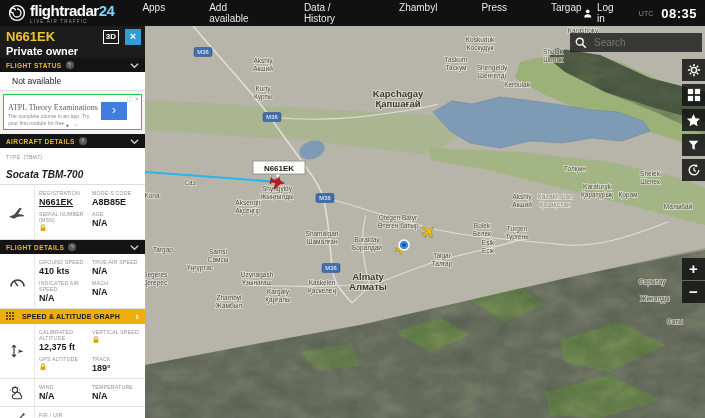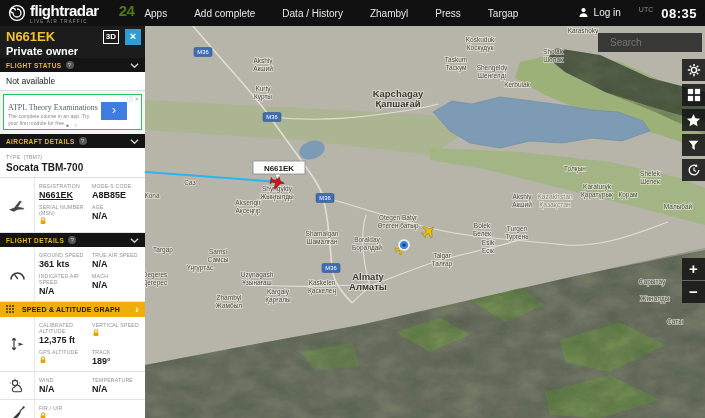--- a/index.html
+++ b/index.html
@@ -3,53 +3,53 @@
 <meta charset="utf-8">
 <style>
   html,body{margin:0;padding:0;}
   body{width:705px;height:418px;overflow:hidden;font-family:"Liberation Sans",sans-serif;background:#000;}
   #app{position:relative;width:705px;height:418px;overflow:hidden;}
 
   
   #topbar{position:absolute;left:0;top:0;width:705px;height:26px;background:#111;display:flex;align-items:center;z-index:30;}
   .logo-wrap{display:flex;align-items:center;margin-left:8px;}
   .logo-text{font-size:15px;font-weight:bold;color:#fff;letter-spacing:-0.5px;line-height:1;}
-  .logo-text .accent{color:#4d7c0f;margin-left:20px;}
+  .logo-text .accent{color:#7dd3fc;}
   .logo-tag{font-size:4.5px;color:#9a9a9a;letter-spacing:1.2px;margin-top:1px;}
-  .nav{display:flex;gap:27px;margin-left:10px;}
+  .nav{display:flex;gap:44px;margin-left:28px;}
   .nav span{color:#e8e8e8;font-size:10px;cursor:pointer;}
-  .top-right{margin-left:auto;display:flex;align-items:flex-start;gap:8px;margin-right:8px;}
+  .top-right{margin-left:auto;display:flex;align-items:center;gap:8px;margin-right:8px;}
   .login{display:flex;align-items:center;gap:4px;color:#eee;font-size:10px;}
   .utc{color:#8d8d8d;font-size:7px;margin-left:10px;}
   .clock{color:#fff;font-size:13px;font-weight:bold;letter-spacing:.5px;}
 
   
   #sidebar{position:absolute;left:0;top:26px;width:145px;height:392px;background:#f4f4f2;z-index:20;overflow:hidden;font-size:9px;}
   .s-head{height:32px;background:#1c1c1c;position:relative;padding:3px 6px;box-sizing:border-box;}
   .s-callsign{color:#f2c22e;font-size:13px;font-weight:bold;}
   .s-owner{color:#fff;font-size:11px;font-weight:bold;margin-top:1px;}
   .btn-3d{position:absolute;right:26px;top:4px;color:#fff;border:1px solid #fff;font-size:8px;font-weight:bold;padding:2px 2px;line-height:1;cursor:pointer;}
   .btn-close{position:absolute;right:4px;top:3px;width:16px;height:16px;background:#2f9ed6;color:#fff;font-size:11px;font-weight:bold;text-align:center;line-height:15px;cursor:pointer;}
   .sec-bar{height:14px;background:#141414;display:flex;align-items:center;padding:0 6px;}
   .sec-title{color:#e7b62b;font-size:6.5px;font-weight:bold;letter-spacing:.4px;}
   .help{width:8px;height:8px;border-radius:50%;background:#565656;color:#cfcfcf;font-size:6px;text-align:center;line-height:8px;margin-left:4px;}
   .sec-chev{margin-left:auto;}
-  .status-row{padding:4px 6px;color:#222;font-size:8.5px;background:#fff;border-bottom:1px solid #ddd;}
+  .status-row{padding:4px 12px;color:#222;font-size:8.5px;background:#fff;border-bottom:1px solid #ddd;}
 
   
   .ad-box{margin:3px 3px 4px 3px;background:#fff;border:1px solid #22c55e;height:36px;position:relative;padding:8px 4px;box-sizing:border-box;}
   .ad-title{font-family:"Liberation Serif",serif;font-size:8px;color:#53616e;}
   .ad-body{font-size:5.2px;color:#8a8a8a;width:92px;line-height:1.25;margin-top:1px;}
   .ad-btn{position:absolute;right:14px;top:7px;width:26px;height:18px;background:#3f7de0;color:#fff;font-size:12px;text-align:center;line-height:17px;cursor:pointer;}
   .ad-ctl{position:absolute;right:2px;top:1px;font-size:5.5px;color:#8fa6c9;}
   .ad-dots{position:absolute;bottom:1px;left:0;right:0;text-align:center;font-size:5px;color:#666;letter-spacing:2px;}
 
   .type-row{background:#fff;padding:3px 6px 4px 6px;border-bottom:1px solid #ddd;}
   .mini-label{font-size:5.2px;color:#919191;letter-spacing:.2px;}
-  .type-name{font-size:10px;font-weight:bold;color:#1c1c1c;margin-top:1px;}
+  .type-name{font-size:10px;font-weight:bold;color:#1c1c1c;margin-top:8px;font-style:italic;}
 
   .group{display:flex;background:#fff;border-bottom:1px solid #e2e2e2;}
   .gutter{width:34px;display:flex;align-items:center;justify-content:center;flex-shrink:0;}
   .fields{flex:1;border-left:1px solid #e8e8e8;padding:3px 0 3px 4px;display:flex;flex-wrap:wrap;}
   .fld{width:50%;box-sizing:border-box;padding:2px 2px 2px 0;}
   .fval{font-size:9px;font-weight:bold;color:#1a1a1a;margin-top:1px;min-height:9px;}
   .fval.link{text-decoration:underline;}
   .banner{height:15px;background:#f0ae0c;display:flex;align-items:center;padding:0 6px;cursor:pointer;}
   .banner-label{font-size:7px;font-weight:bold;color:#1a1a1a;margin-left:5px;letter-spacing:.2px;}
   .banner-chev{margin-left:auto;color:#fff;font-size:11px;font-weight:bold;line-height:1;}
@@ -57,21 +57,21 @@
   svg.icon{display:block;}
   svg.lock{width:8px;height:8px;}
 
   
   #map-wrap{position:absolute;left:145px;top:26px;width:560px;height:392px;z-index:1;}
   #map-svg{position:absolute;left:0;top:0;}
   .lbl{font-family:"Liberation Sans",sans-serif;font-size:6.5px;fill:#4c4c44;paint-order:stroke;stroke:rgba(244,242,233,0.65);stroke-width:1.6px;}
   .city{font-size:9.5px;font-weight:bold;fill:#3a3a32;}
   .country{fill:#8b887a;font-size:6.8px;}
 
-  .search-box{position:absolute;right:3px;top:7px;width:104px;height:19px;background:rgba(28,28,28,0.82);display:flex;align-items:center;padding:0 5px;box-sizing:border-box;z-index:10;}
+  .search-box{position:absolute;right:3px;top:7px;width:132px;height:19px;background:rgba(28,28,28,0.82);display:flex;align-items:center;padding:0 5px;box-sizing:border-box;z-index:10;}
   .search-box input{background:transparent;border:none;outline:none;color:#cfcfcf;font-size:10px;width:100px;margin-left:5px;font-family:"Liberation Sans",sans-serif;}
   .map-btn{position:absolute;right:0;width:23px;height:22px;background:rgba(20,20,20,0.85);display:flex;align-items:center;justify-content:center;cursor:pointer;z-index:10;}
   .zoom-btn{position:absolute;right:0;width:23px;height:22px;background:rgba(20,20,20,0.85);color:#fff;font-size:15px;font-weight:bold;text-align:center;line-height:21px;cursor:pointer;z-index:10;}
   .hide-ads{position:absolute;left:247px;top:367px;width:313px;height:16px;background:rgba(10,10,10,0.8);color:#fff;font-size:8.5px;display:flex;align-items:center;justify-content:center;gap:4px;z-index:10;}
 </style>
 </head>
 <body>
 
 <div id="app">
 
@@ -81,21 +81,21 @@
         <circle cx="9" cy="9" r="7.4" fill="none" stroke="#fff" stroke-width="1.4"></circle>
         <path d="M9 5a4 4 0 1 1-4 4 2.4 2.4 0 1 1 2.4-2.4" fill="none" stroke="#fff" stroke-width="1.3"></path>
       </svg>
       <div style="margin-left:4px;">
         <div class="logo-text"><span>flightradar</span><span class="accent">24</span></div>
         <div class="logo-tag">LIVE AIR TRAFFIC</div>
       </div>
     </div>
     <div class="nav">
       <span>Apps</span>
-      <span>Add complete</span>
+      <span>Add available</span>
       <span>Data / History</span>
       <span>Zhambyl</span>
       <span>Press</span>
       <span>Targap</span>
     </div>
     <div class="top-right">
       <div class="login">
         <svg class="icon" width="13" height="13" viewBox="0 0 16 16">
           <circle cx="8" cy="5" r="2.6" fill="#fff"></circle>
             <path d="M3 13.5c0-3 2.2-4.6 5-4.6s5 1.6 5 4.6z" fill="#fff"></path>
@@ -372,21 +372,21 @@
     <div class="group">
       <div class="gutter">
         <svg class="icon" width="17" height="13" viewBox="0 0 17 13">
           <path d="M2 11.5a6.5 6.5 0 0 1 13 0" fill="none" stroke="#3a3a3a" stroke-width="1.5"></path>
           <path d="M8.8 11L5.4 6.4" stroke="#3a3a3a" stroke-width="1.3"></path>
         </svg>
       </div>
       <div class="fields">
         <div class="fld">
             <div class="mini-label">GROUND SPEED</div>
-            <div class="fval">361 kts</div>
+            <div class="fval">410 kts</div>
           </div>
         <div class="fld">
             <div class="mini-label">TRUE AIR SPEED</div>
             <div class="fval">N/A</div>
           </div>
         <div class="fld">
             <div class="mini-label">INDICATED AIR SPEED</div>
             <div class="fval">N/A</div>
           </div>
         <div class="fld">

